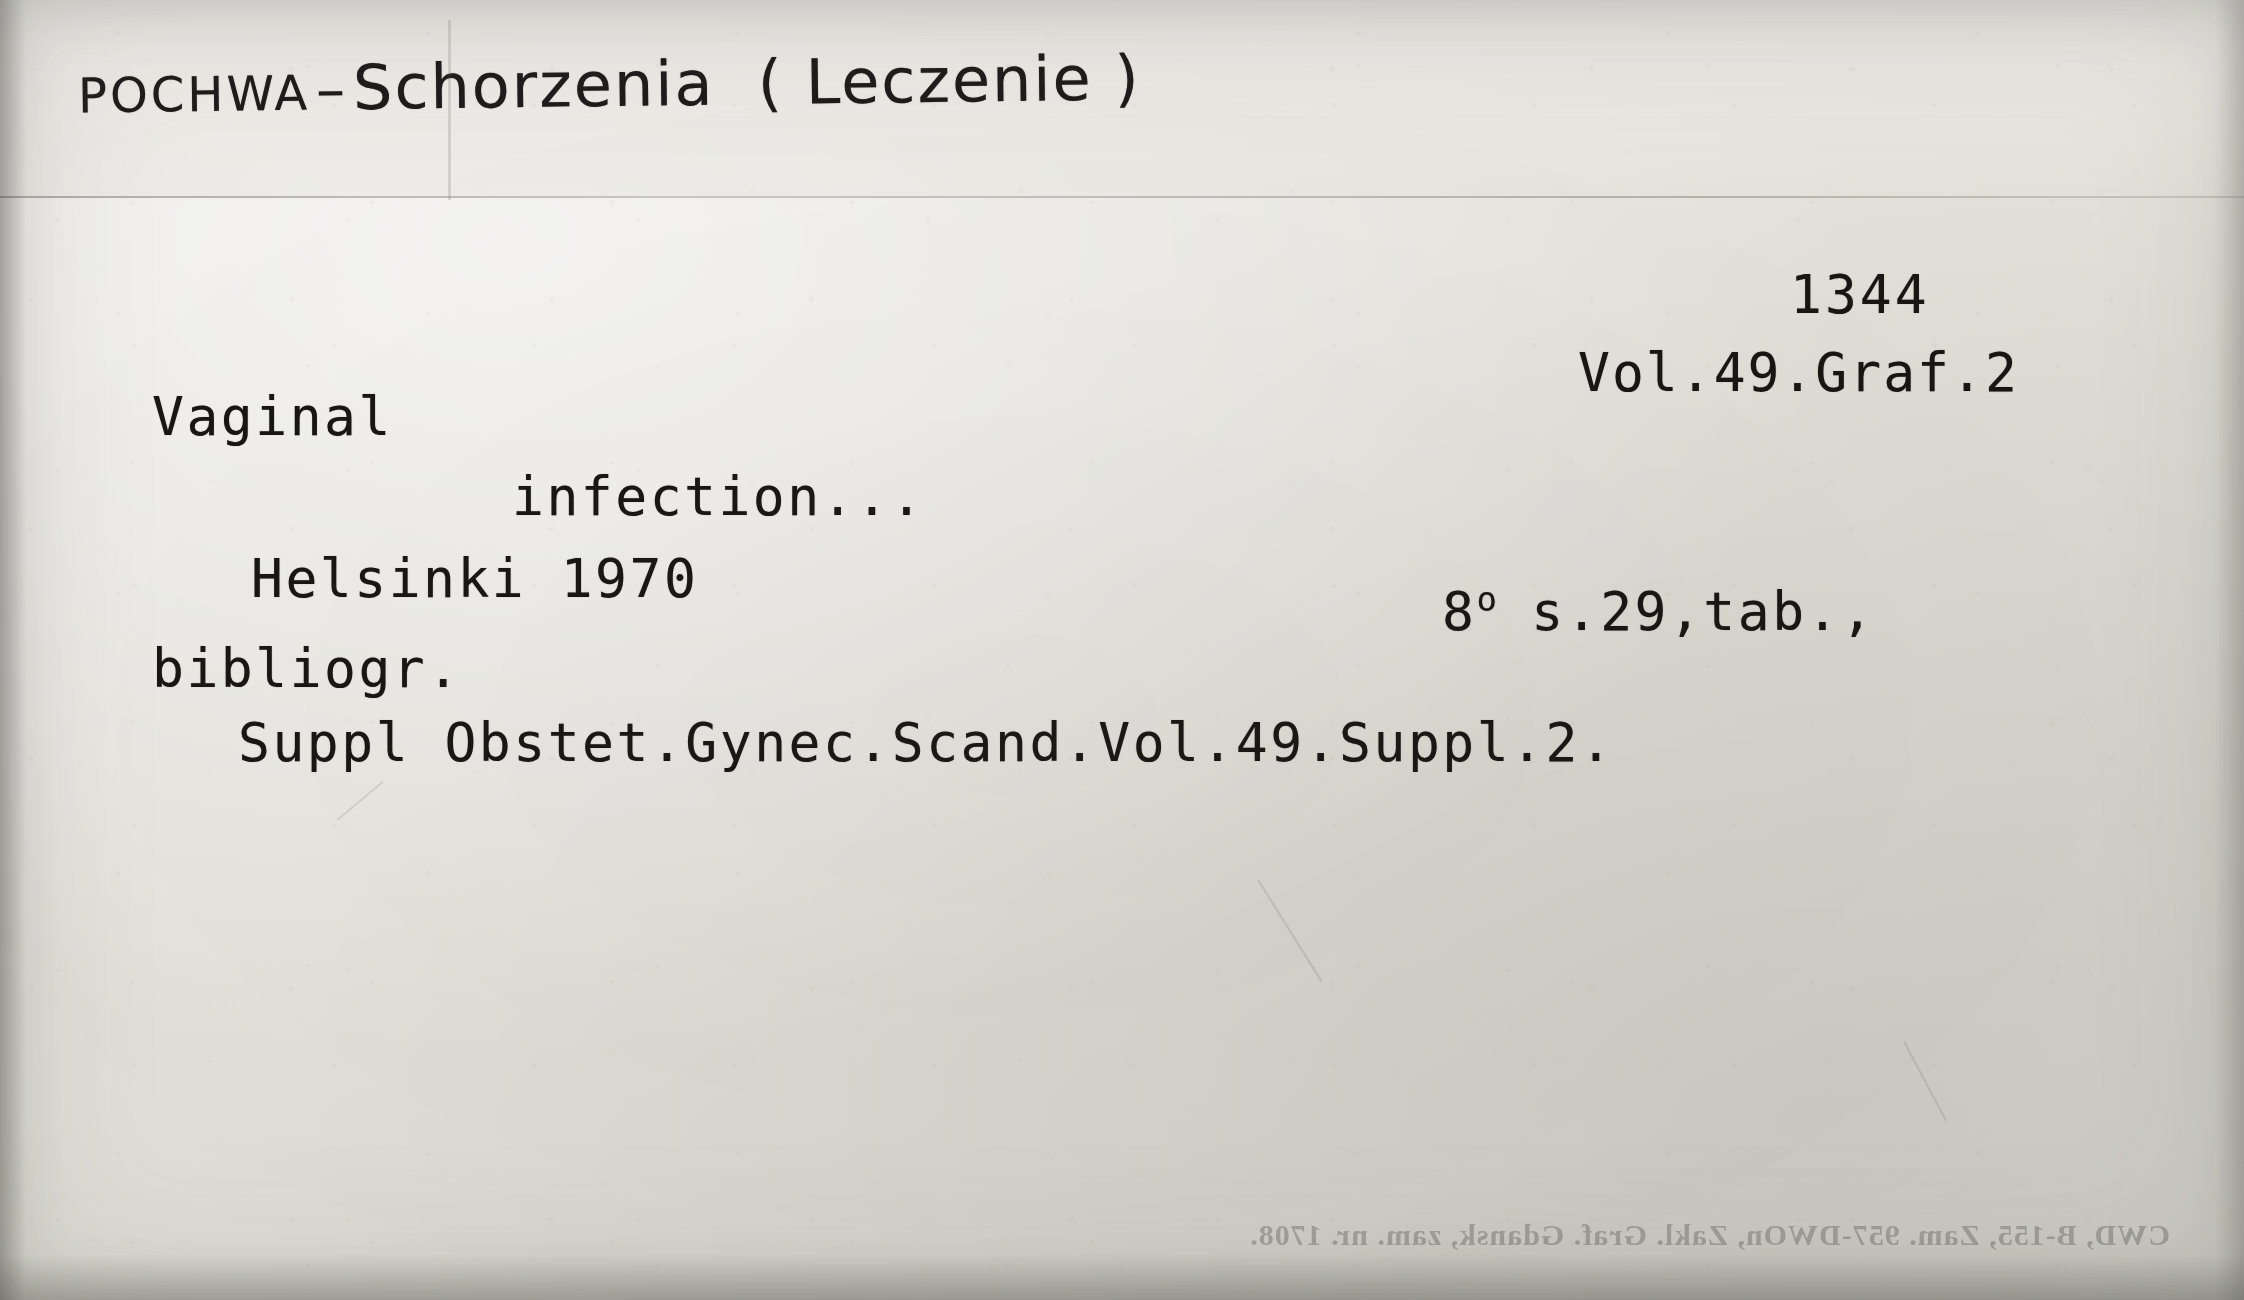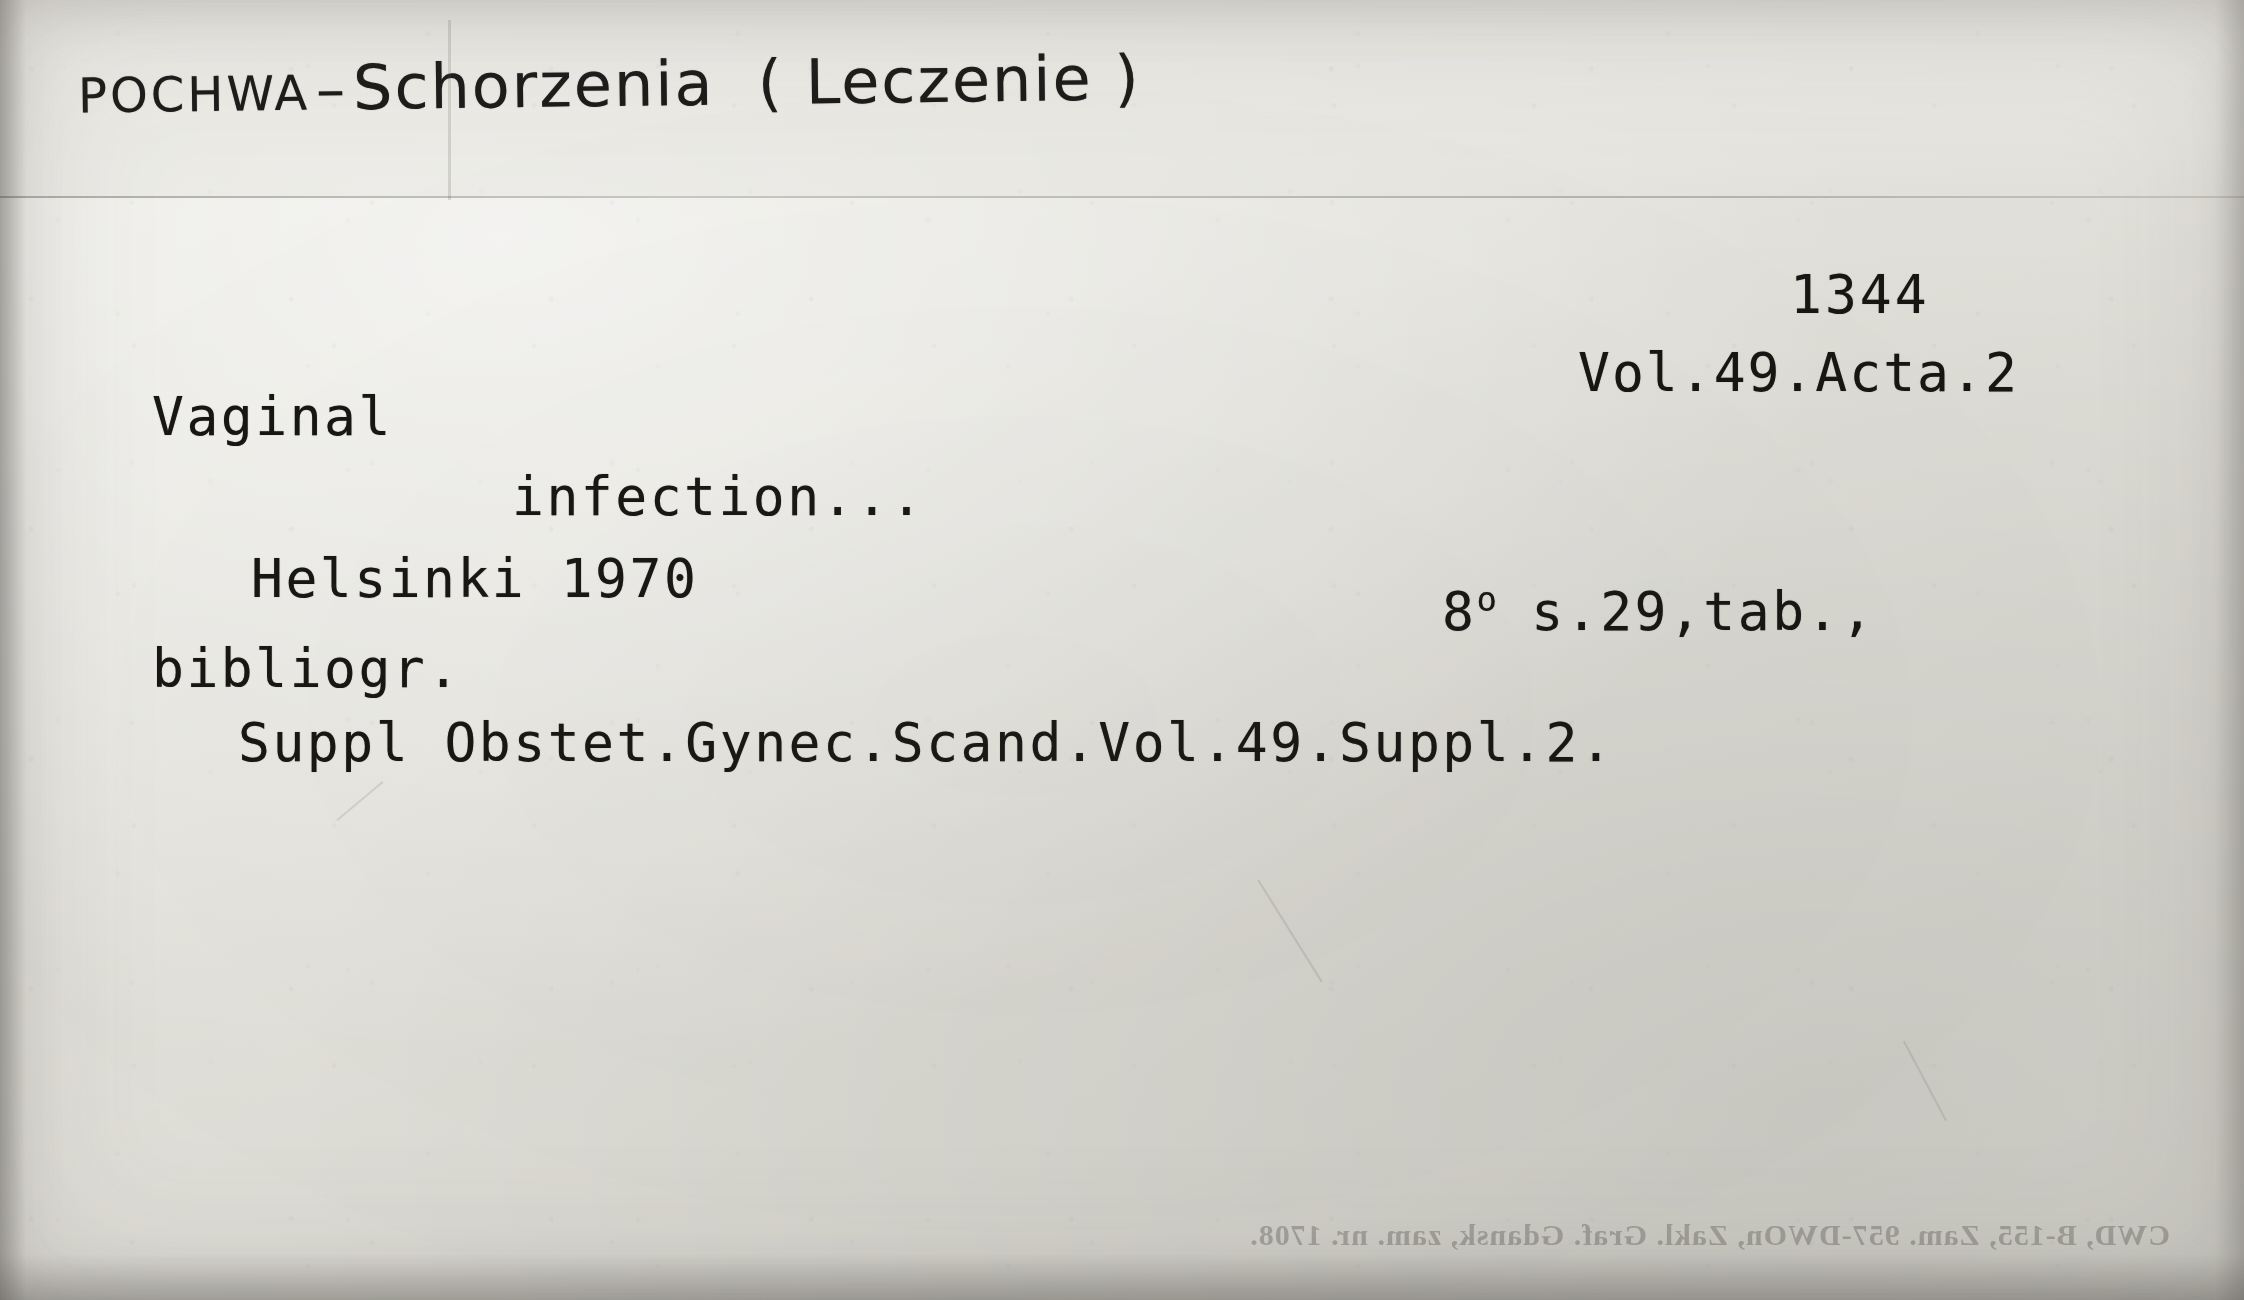--- a/index.html
+++ b/index.html
@@ -163,21 +163,21 @@
 <div id="card">
 
   <div id="top-strip"></div>
   <div id="rule-line"></div>
 
   <div id="heading">
     <span class="small-caps">POCHWA</span><span class="dash">–</span><span>Schorzenia</span>&nbsp;&nbsp;<span>( Leczenie )</span>
   </div>
 
   <div class="tw" id="num-1344">1344</div>
-  <div class="tw" id="vol-line">Vol.49.Acta.2</div>
+  <div class="tw" id="vol-line">Vol.49.Graf.2</div>
 
   <div class="tw" id="line-vaginal">Vaginal</div>
   <div class="tw" id="line-infection">infection...</div>
   <div class="tw" id="line-helsinki">Helsinki 1970</div>
 
   <div class="tw" id="line-format"><span>8</span><span class="sup">o</span><span> s.29,tab.,</span></div>
 
   <div class="tw" id="line-bibliogr">bibliogr.</div>
   <div class="tw" id="line-acta">Suppl Obstet.Gynec.Scand.Vol.49.Suppl.2.</div>
 

